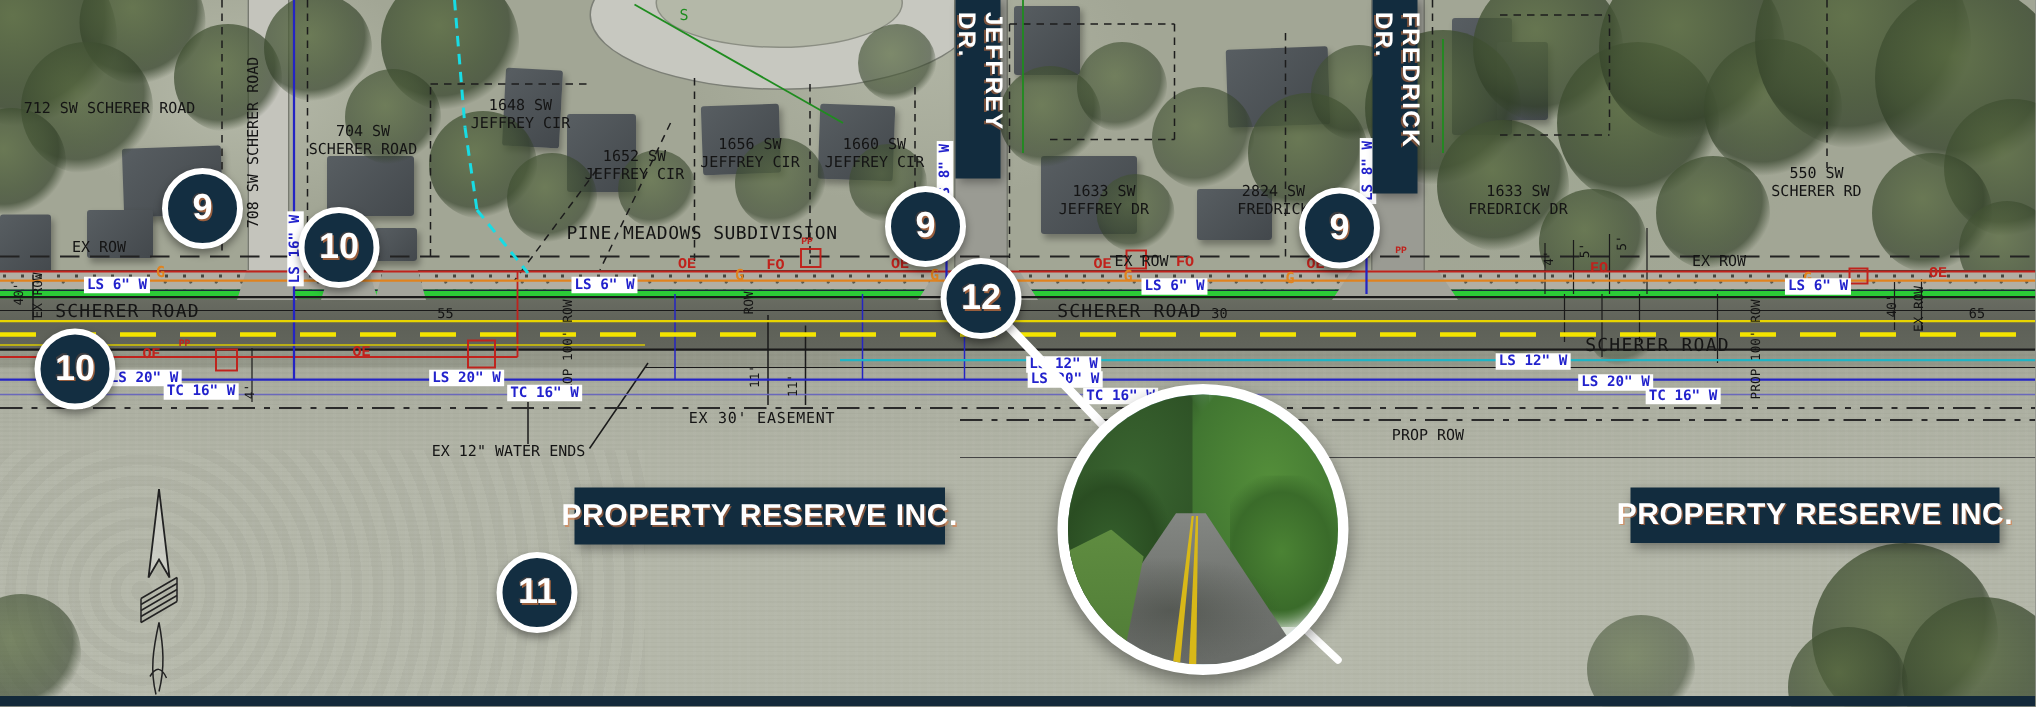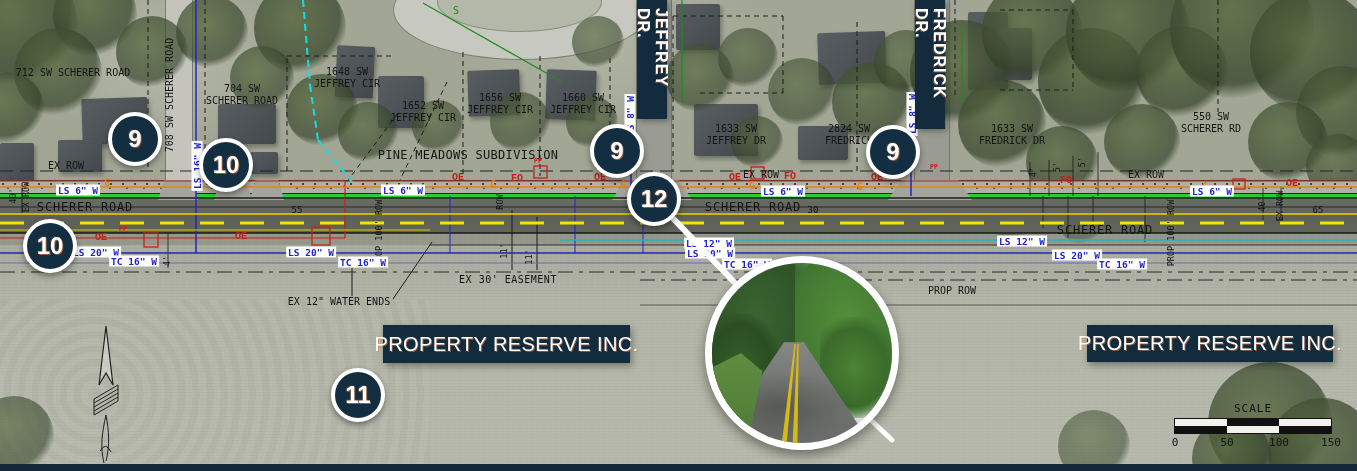--- a/index.html
+++ b/index.html
@@ -55,21 +55,21 @@
   .ulabel.red{color:#c0221c;font-family:Liberation Mono, monospace;}
   .ulabel.orange{color:#e0831f;}
   
   .banner{position:absolute;background:#122c3e;box-shadow:2px 2px 6px rgba(0,0,0,.35);z-index:45;
     display:flex;align-items:flex-start;justify-content:center;}
   .banner span{writing-mode:vertical-rl;font-family:"Liberation Sans",sans-serif;font-weight:bold;
     font-size:16px;color:#fff;letter-spacing:1px;padding-top:8px;
     text-shadow:1px 1px 0 rgba(225,120,60,.5);}
   .pbox{position:absolute;background:#122c3e;box-shadow:2px 3px 7px rgba(0,0,0,.35);z-index:45;
     display:flex;align-items:center;justify-content:center;}
-  .pbox span{font-family:"Liberation Sans",sans-serif;font-weight:normal;font-size:20px;color:#fff;
+  .pbox span{font-family:"Liberation Sans",sans-serif;font-weight:bold;font-size:20px;color:#fff;
     letter-spacing:.4px;text-shadow:1px 1px 0 rgba(225,120,60,.55);white-space:nowrap;}
   .badge{position:absolute;transform:translate(-50%,-50%);width:46px;height:46px;border-radius:50%;
     background:#132e41;border:4px solid #fff;box-shadow:0 3px 6px rgba(0,0,0,.4);z-index:70;
     display:flex;align-items:center;justify-content:center;}
   .badge span{font-family:"Liberation Sans",sans-serif;font-weight:bold;font-size:24px;color:#fff;
     text-shadow:1px 1px 0 rgba(225,120,60,.65),-1px -1px 0 rgba(225,120,60,.2);}
   
   #photo{position:absolute;width:180px;height:180px;border-radius:50%;border:7px solid #fff;
     overflow:hidden;box-shadow:0 5px 12px rgba(0,0,0,.4);z-index:60;background:#cfe4f2;}
   #photo .ph{position:absolute;}
@@ -465,32 +465,15 @@
         <path d="M14 80 L38 66"></path>
         <path d="M14 84 L38 70"></path>
       <path d="M14 88 L38 74"></path>
         <path d="M14 92 L38 78"></path>
       <path d="M14 76 L14 92"></path>
         <path d="M38 62 L38 78"></path>
     </g>
     <path d="M26 92 C22 110 20 124 24 140 M26 92 C29 108 30 122 26 138 M20 128 Q26 118 31 129" fill="none" stroke="#222" stroke-width="1"></path>
   </svg>
 
-  <div id="scalebar">
-    <span class="title">SCALE</span>
-    <div class="bar">
-      <div class="cell w"></div>
-      <div class="cell b"></div>
-      <div class="cell w"></div>
-      <div class="cell b"></div>
-      <div class="cell w"></div>
-      <div class="cell b"></div>
-    </div>
-    <div class="ticks">
-        <span style="left: 7px;">0</span>
-        <span style="left: 59px;">50</span>
-        <span style="left: 111px;">100</span>
-        <span style="left: 163px;">150</span>
-      </div>
-  </div>
 
   <div class="bottombar"></div>
 </div>
 
 </body></html>

